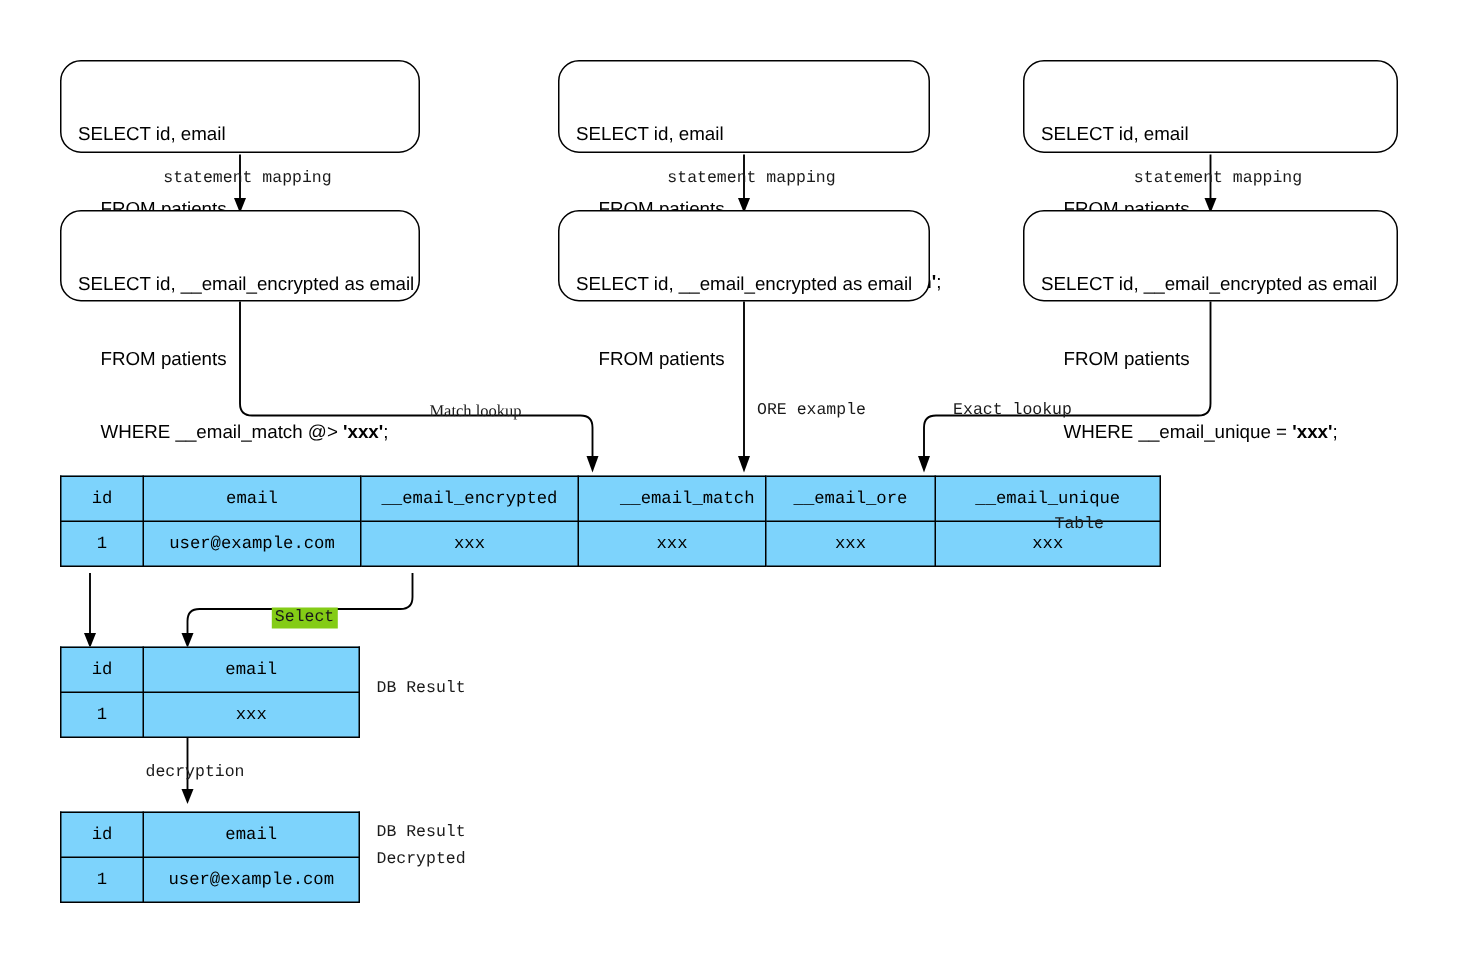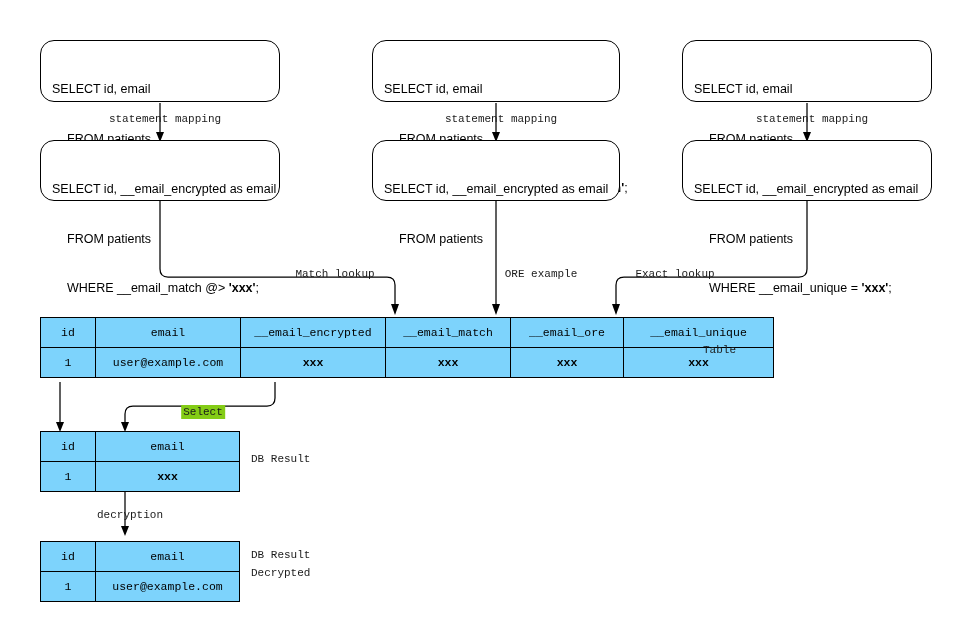--- a/index.html
+++ b/index.html
@@ -54,21 +54,21 @@
   }
   .dtable td {
     border: 1.3px solid #000000;
     text-align: center;
     padding: 0 7px;
     height: 29px;
     white-space: nowrap;
     font-weight: normal;
   }
   .dtable td.hd { font-weight: normal; }
-  .dtable td.bold { font-weight: bold; }
+  .dtable td.bold { font-weight: normal; }
   
   #wires {
     position: absolute;
     left: 0; top: 0;
     width: 971px; height: 641px;
     pointer-events: none;
   }
   #wires path, #wires line { fill: none; stroke: #000000; stroke-width: 1.25px; }
   #wires polygon { fill: #000000; stroke: none; }
 </style>
@@ -139,31 +139,31 @@
     <span class="ln">SELECT id, __email_encrypted as email</span>
     <span class="ln ind">FROM patients</span>
   </div>
 
   <div class="sql-box" style="left:682px; top:140px; width:250px; height:61px;">
     <span class="ln">SELECT id, __email_encrypted as email</span>
     <span class="ln ind">FROM patients</span>
     <span class="ln ind"><span>WHERE __email_unique = </span><b>'xxx'</b><span>;</span></span>
   </div>
 
-  <div class="mono-label ctr" style="left:335px; top:267px;">Match lookup</div>
+  <div class="mono-label ctr" style="left:317px; top:267px;font-family:Liberation Serif, serif;">Match lookup</div>
   <div class="mono-label ctr" style="left:541px; top:267px;">ORE example</div>
   <div class="mono-label ctr" style="left:675px; top:267px;">Exact lookup</div>
 
   <table class="dtable" style="left:40px; top:317px;">
     <tbody>
         <tr>
       <td class="hd" style="width:40px;">id</td>
       <td class="hd" style="width:130px;">email</td>
       <td class="hd" style="width:130px;">__email_encrypted</td>
-      <td class="hd" style="width:110px;">__email_match</td>
+      <td class="hd" style="width:110px;text-align:right;">__email_match</td>
       <td class="hd" style="width:98px;">__email_ore</td>
       <td class="hd" style="width:135px;">__email_unique</td>
     </tr>
     <tr>
       <td>1</td>
       <td>user@example.com</td>
       <td class="bold">xxx</td>
       <td class="bold">xxx</td>
       <td class="bold">xxx</td>
       <td class="bold">xxx</td>

